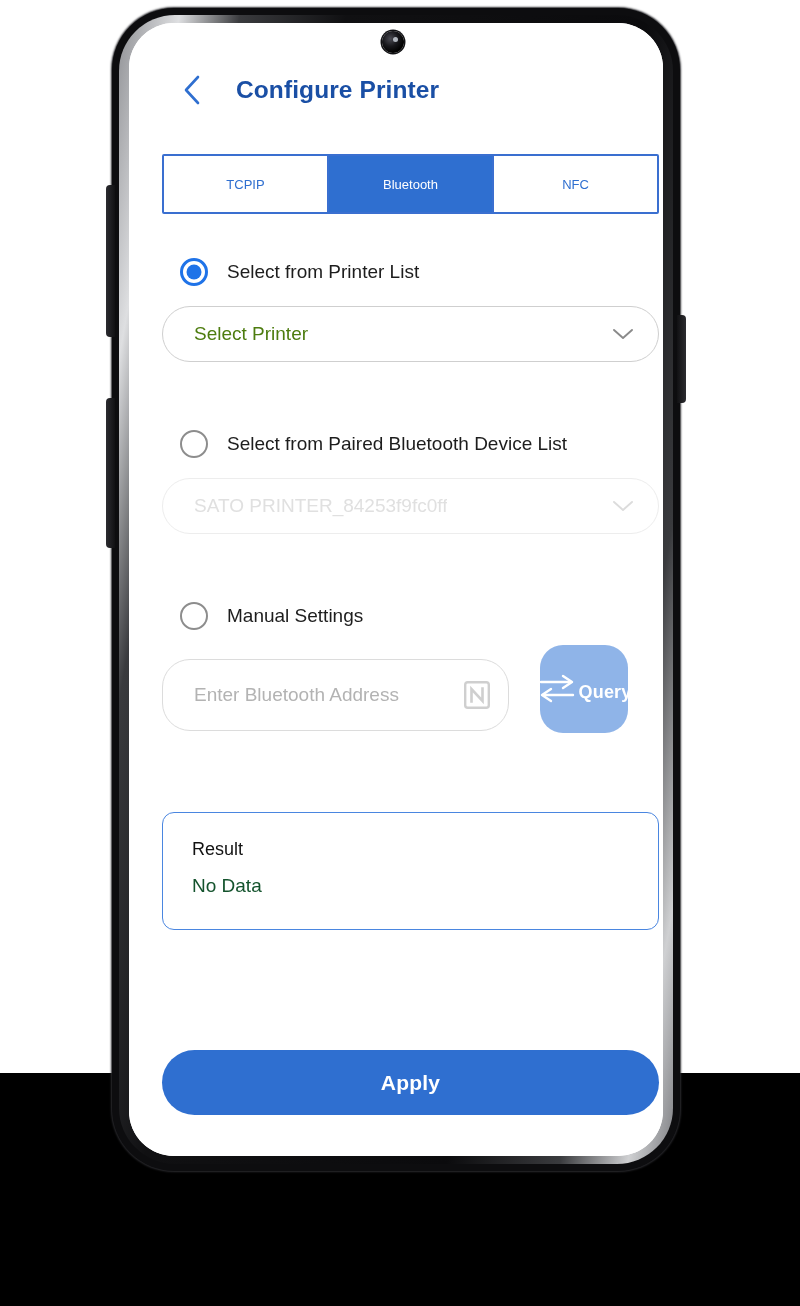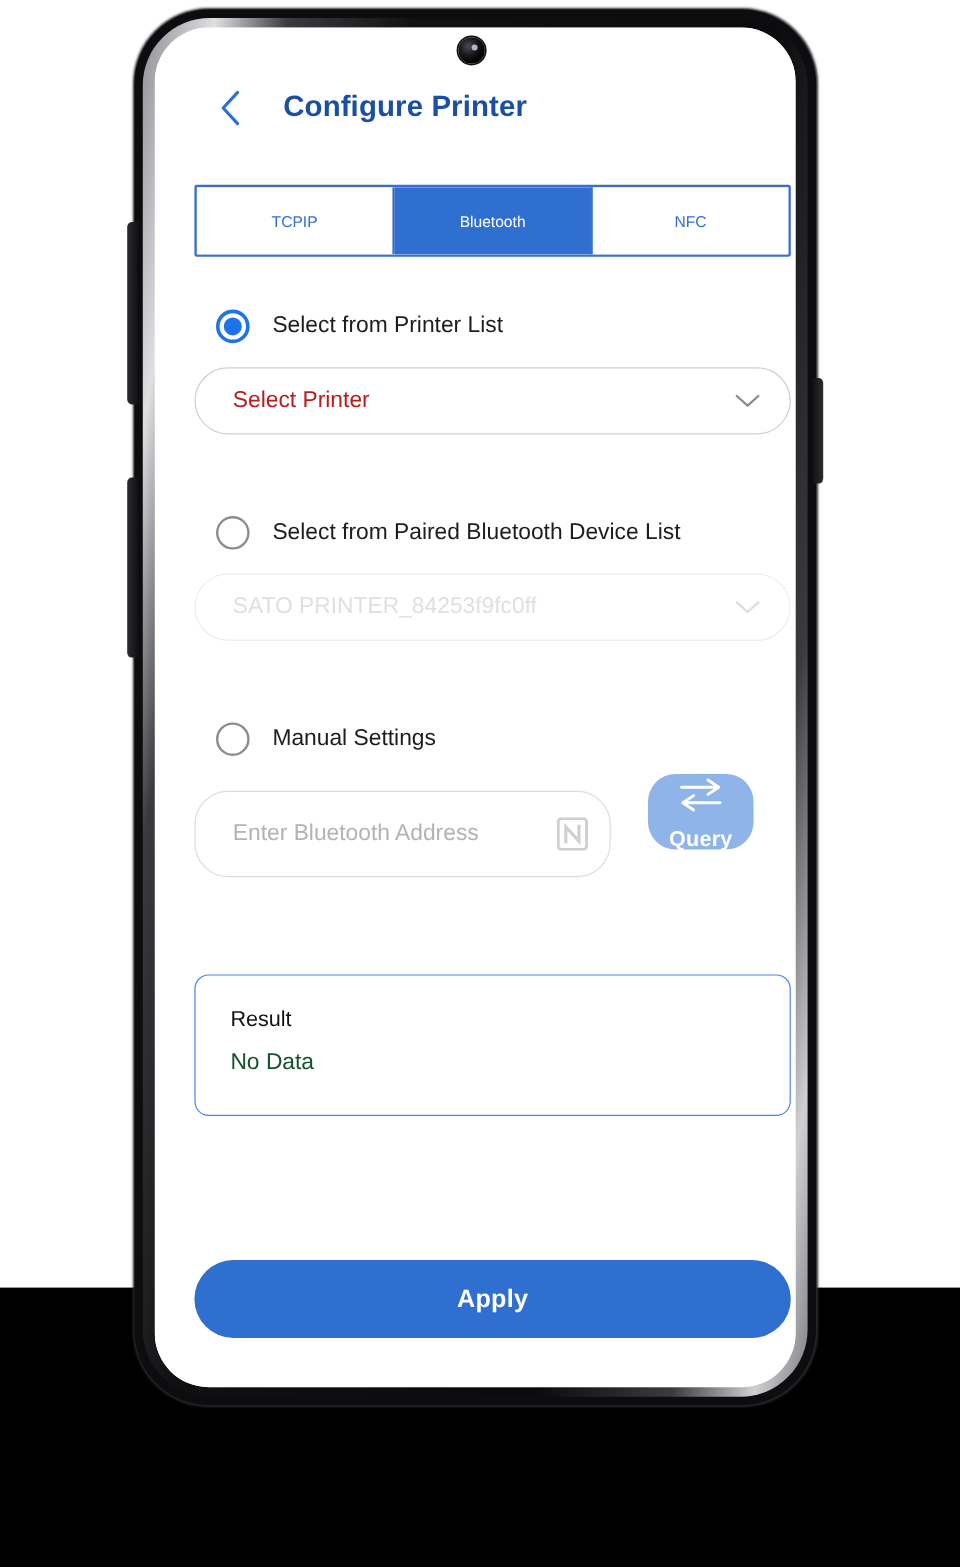--- a/index.html
+++ b/index.html
@@ -238,21 +238,21 @@
     border: 1.4px solid #cfcfcf;
     border-radius: 28px;
     background: #fff;
     display: flex;
     align-items: center;
     padding: 0 24px 0 31px;
     cursor: pointer;
   }
   .dropdown .dd-value {
     font-size: 19px;
-    color: #b91c1c;
+    color: #4d7c0f;
     white-space: nowrap;
     overflow: hidden;
     text-overflow: ellipsis;
   }
   .dropdown.disabled { border-color: #ededed; cursor: default; }
   .dropdown.disabled .dd-value { color: #e0e0e0; }
   .chev {
     margin-left: auto;
     flex: 0 0 auto;
     display: flex;
@@ -292,25 +292,25 @@
     align-items: center;
     cursor: pointer;
   }
 
   
   #query-button {
     position: absolute;
     left: 411px;
     top: 622px;
     width: 88px;
-    height: 63px;
+    height: 88px;
     border-radius: 23px;
     background: #8fb4e8;
     display: flex;
-    flex-direction: column;
+    flex-direction: row;
     align-items: center;
     justify-content: center;
     cursor: pointer;
     user-select: none;
   }
   #query-icon { margin-top: 2px; }
   #query-label {
     color: #ffffff;
     font-size: 18px;
     font-weight: bold;

